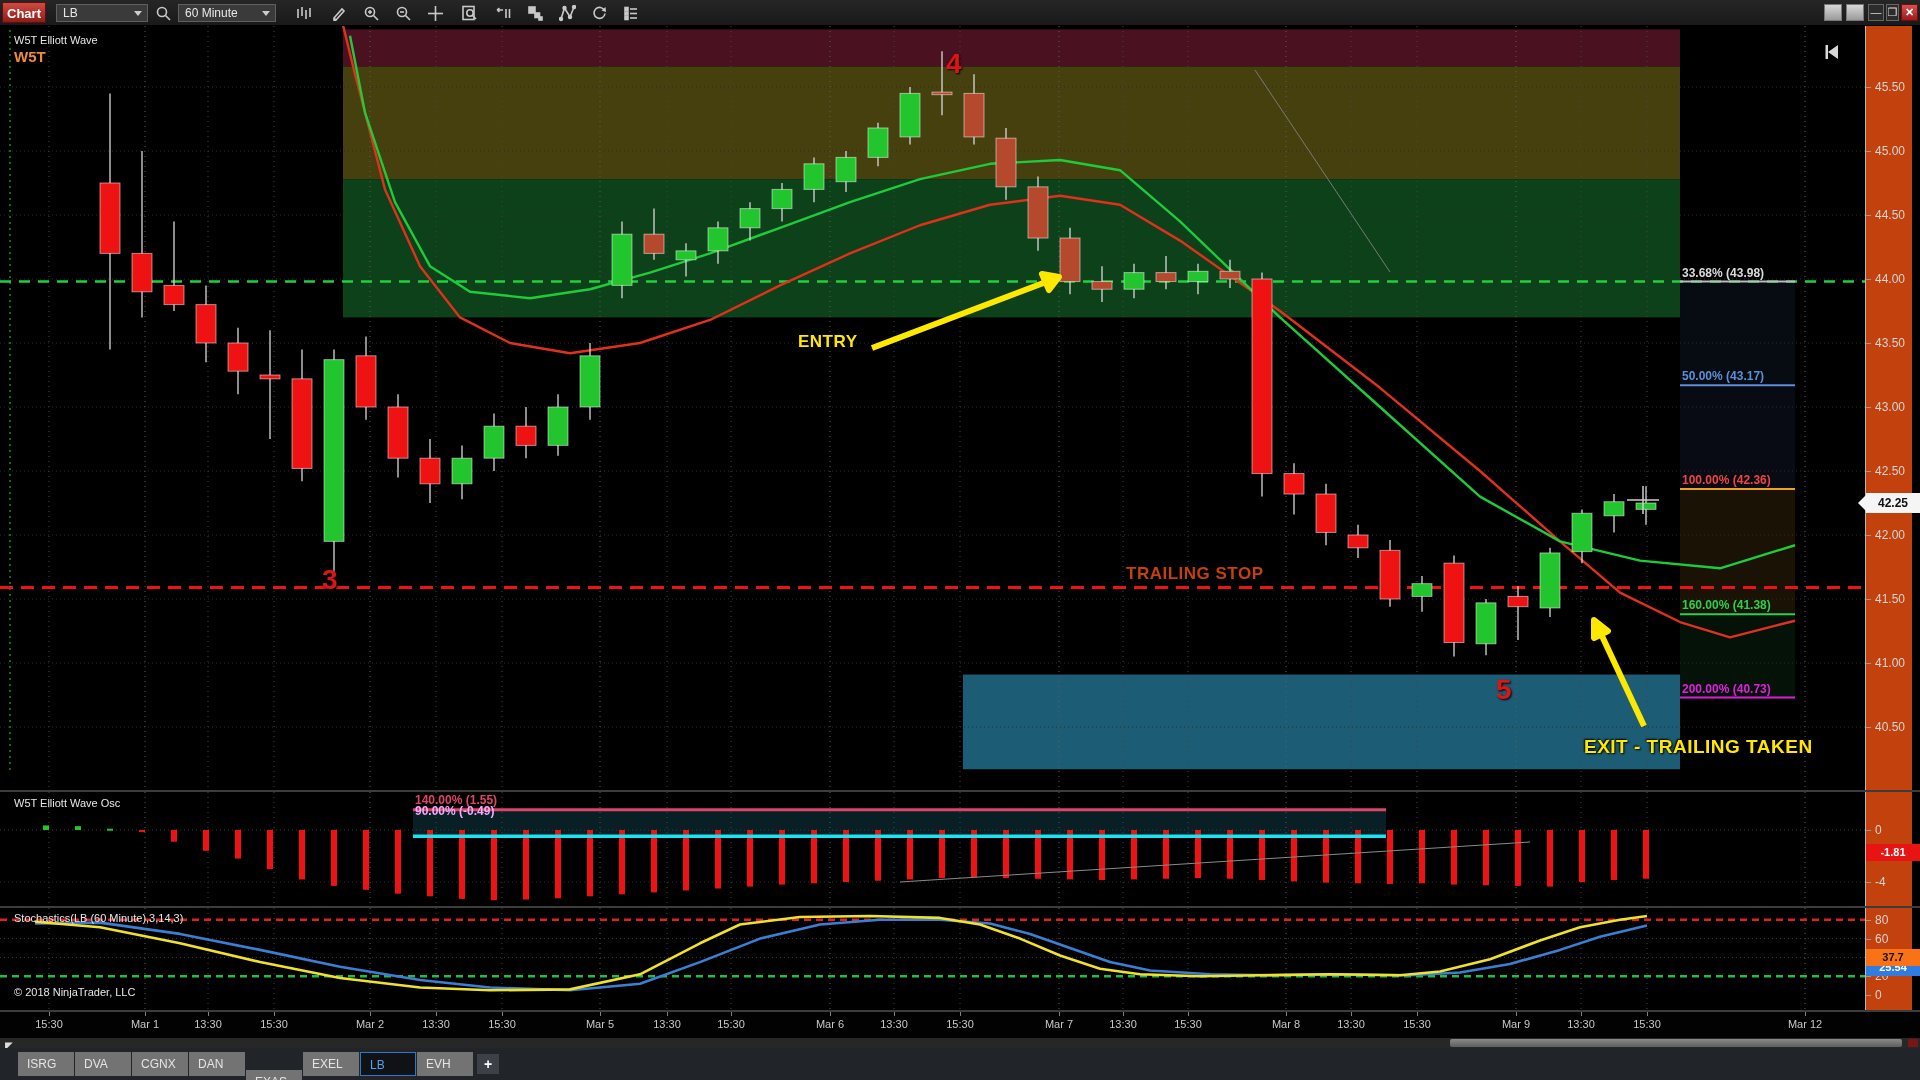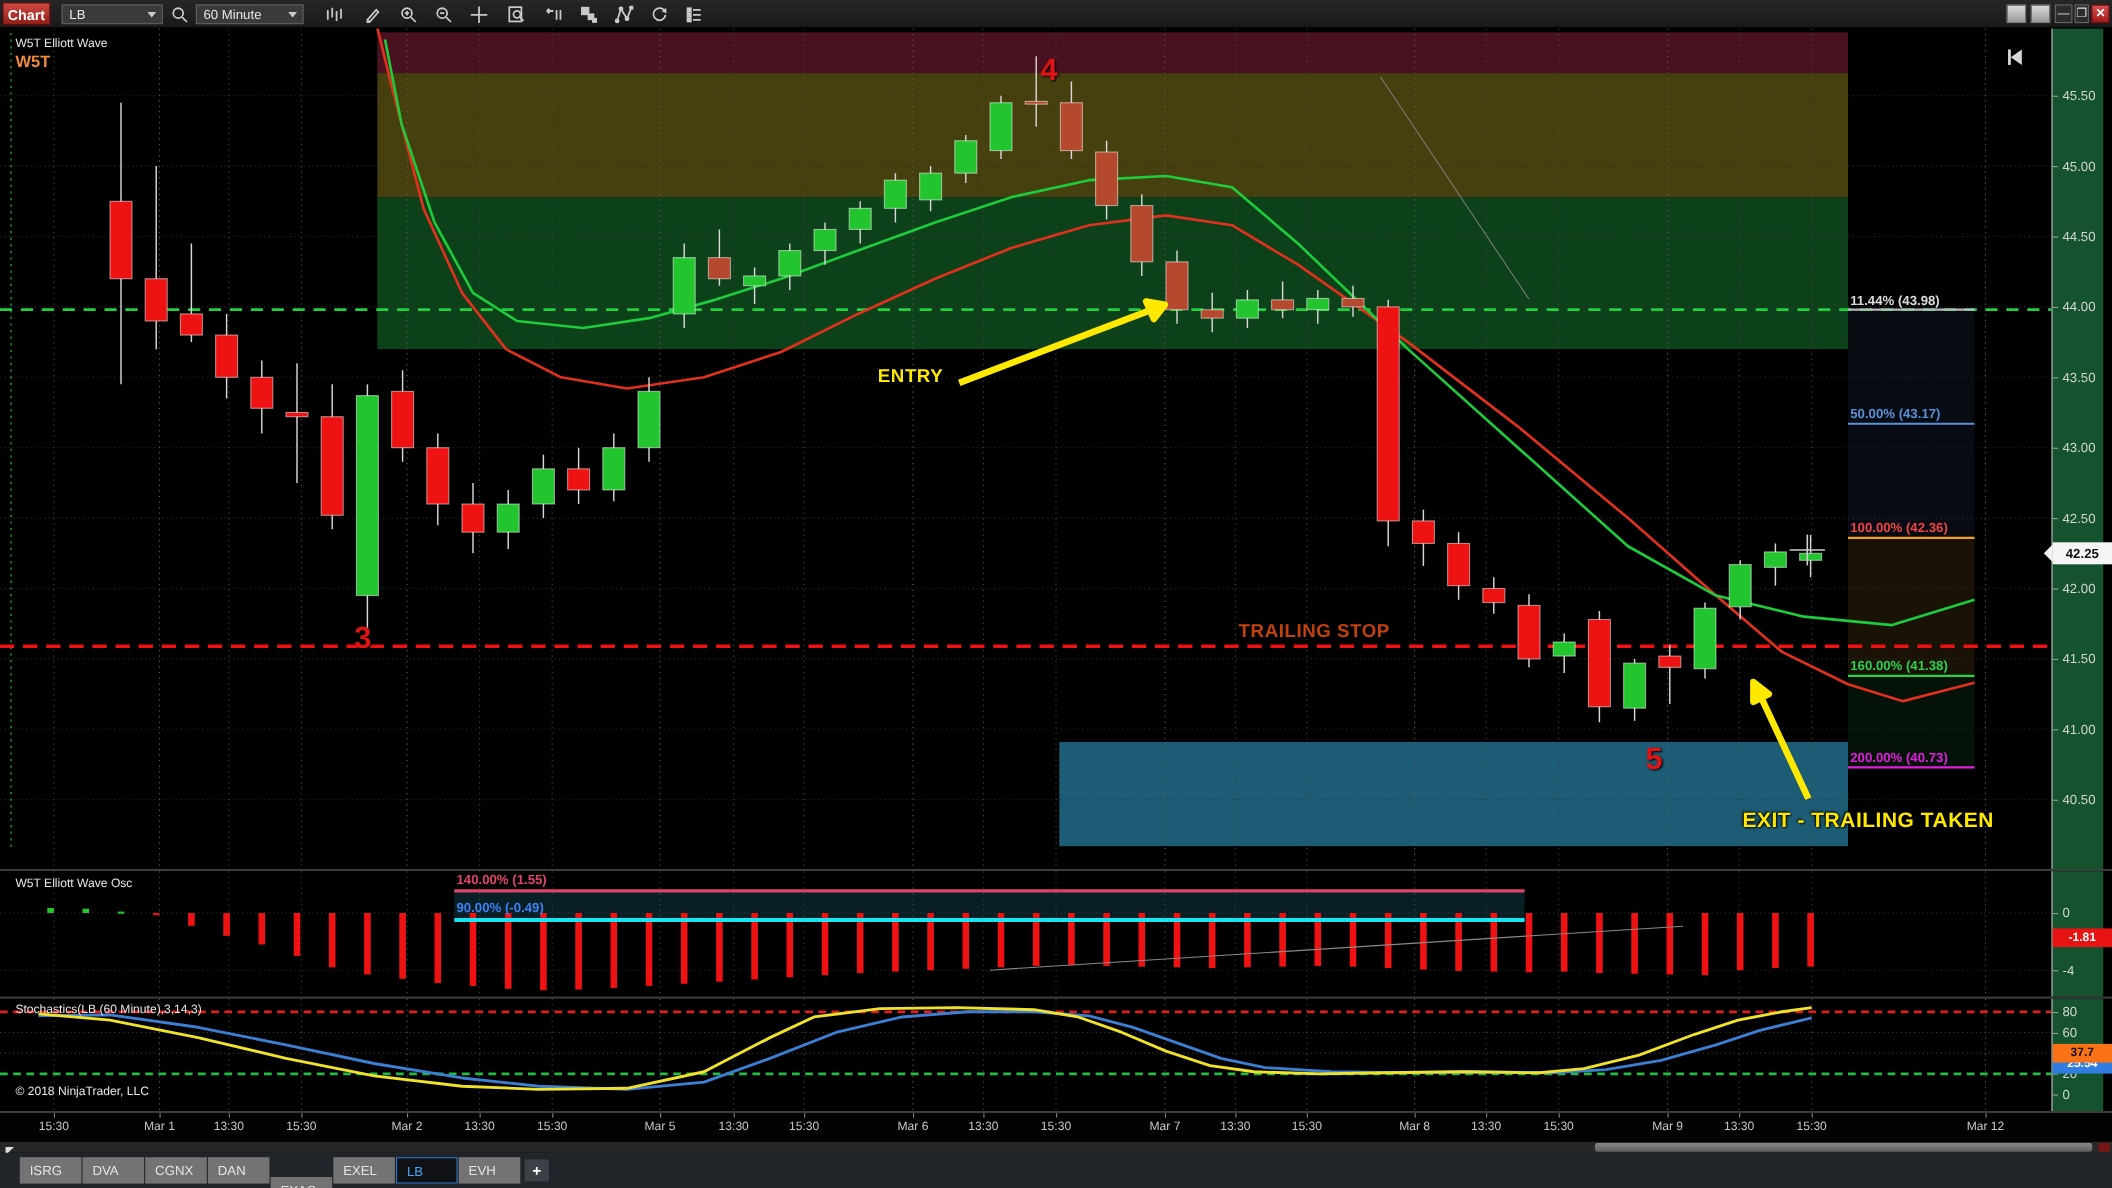--- a/index.html
+++ b/index.html
@@ -29,21 +29,21 @@
   .wb-close { width:17px; background:linear-gradient(#d85050,#a01818); border:1px solid #6e0e0e;
     color:#fff; font-weight:bold; }
 
   
   .panel { position:absolute; left:0; width:1920px; background:#000; }
   #main-panel  { top:26px;  height:764px; }
   #osc-panel   { top:792px; height:114px; }
   #stoch-panel { top:908px; height:102px; }
   .psep { position:absolute; left:0; width:1920px; height:2px; background:#3c3c3c; }
   .axis { position:absolute; left:1865px; top:0; width:47px; height:100%;
-    border-left:1px solid #b8b8b8; background:#14532d; }
+    border-left:1px solid #b8b8b8; background:#c2410c; }
   .axis-label { position:absolute; left:9px; color:#d4d4d4; font-size:12px; }
   .axis-dash { position:absolute; left:0; width:5px; height:1px; background:#999; }
   .ind-label { position:absolute; color:#e6e6e6; font-size:11px; }
   .f-btn { position:absolute; left:1888px; width:18px; height:16px; background:#3f3f3f;
     border:1px solid #666; color:#ccc; font-size:11px; text-align:center; line-height:14px; }
 
   
   .anno { position:absolute; font-weight:bold; letter-spacing:0.5px;
     text-shadow:1px 1px 2px #000, -1px -1px 2px #000; white-space:nowrap; }
   #entry-label    { left:798px; top:306px; font-size:17px; color:#ffe800; }
@@ -356,21 +356,21 @@
     </div>
     <div class="f-btn" style="top:8px">F</div>
 
     <div class="anno" id="entry-label">ENTRY</div>
     <div class="anno" id="trailing-label">TRAILING STOP</div>
     <div class="anno" id="exit-label">EXIT  - TRAILING TAKEN</div>
     <div class="wave" id="wave3">3</div>
     <div class="wave" id="wave4">4</div>
     <div class="wave" id="wave5">5</div>
     <div id="fib-labels">
-        <div class="fib-label" style="left: 1682px; top: 239.56px; color: rgb(216, 218, 220);">11.44% (43.98)</div>
+        <div class="fib-label" style="left: 1682px; top: 239.56px; color: rgb(216, 218, 220);">33.68% (43.98)</div>
         <div class="fib-label" style="left: 1682px; top: 343.24px; color: rgb(91, 143, 214);">50.00% (43.17)</div>
         <div class="fib-label" style="left: 1682px; top: 446.92px; color: #ef4444;">100.00% (42.36)</div>
         <div class="fib-label" style="left: 1682px; top: 572.36px; color: rgb(43, 209, 78);">160.00% (41.38)</div>
         <div class="fib-label" style="left: 1682px; top: 655.56px; color: rgb(224, 30, 224);">200.00% (40.73)</div>
       </div>
 
     <div class="axis" id="main-axis">
         <div class="axis-label" style="top: 54px;">45.50</div>
         <div class="axis-dash" style="top: 61px;"></div>
         <div class="axis-label" style="top: 118px;">45.00</div>
@@ -476,21 +476,21 @@
         <rect x="1547" y="38" width="6" height="56.55" fill="#ef1212"></rect>
         <rect x="1579" y="38" width="6" height="52" fill="#ef1212"></rect>
         <rect x="1611" y="38" width="6" height="50.05000000000001" fill="#ef1212"></rect>
         <rect x="1643" y="38" width="6" height="48.75" fill="#ef1212"></rect>
         <line x1="413" x2="1386" y1="17.849999999999998" y2="17.849999999999998" stroke="#e0446a" stroke-width="3"></line>
         <line x1="413" x2="1386" y1="44.37" y2="44.37" stroke="#19e4f2" stroke-width="3.5"></line>
         <line x1="900" y1="90" x2="1530" y2="50" stroke="#8a8a8a"></line>
       </svg>
     <div class="ind-label" style="left:14px; top:5px">W5T Elliott Wave Osc</div>
     <div class="fib-label" style="left:415px; top:1px; color:#e0446a">140.00% (1.55)</div>
-    <div class="fib-label" style="left:415px; top:26px; color:#3b82f6">90.00% (-0.49)</div>
+    <div class="fib-label" style="left:415px; top:12px; color:#f0abfc">90.00% (-0.49)</div>
     <div class="f-btn" style="top:2px">F</div>
     <div class="axis" id="osc-axis">
         <div class="axis-label" style="top: 31px;">0</div>
         <div class="axis-dash" style="top: 38px;"></div>
         <div class="axis-label" style="top: 83px;">-4</div>
         <div class="axis-dash" style="top: 90px;"></div>
       </div>
     <div class="val-box" style="top:52px; background:#e81414; color:#fff">-1.81</div>
   </div>
   <div class="psep" style="top:906px"></div>

